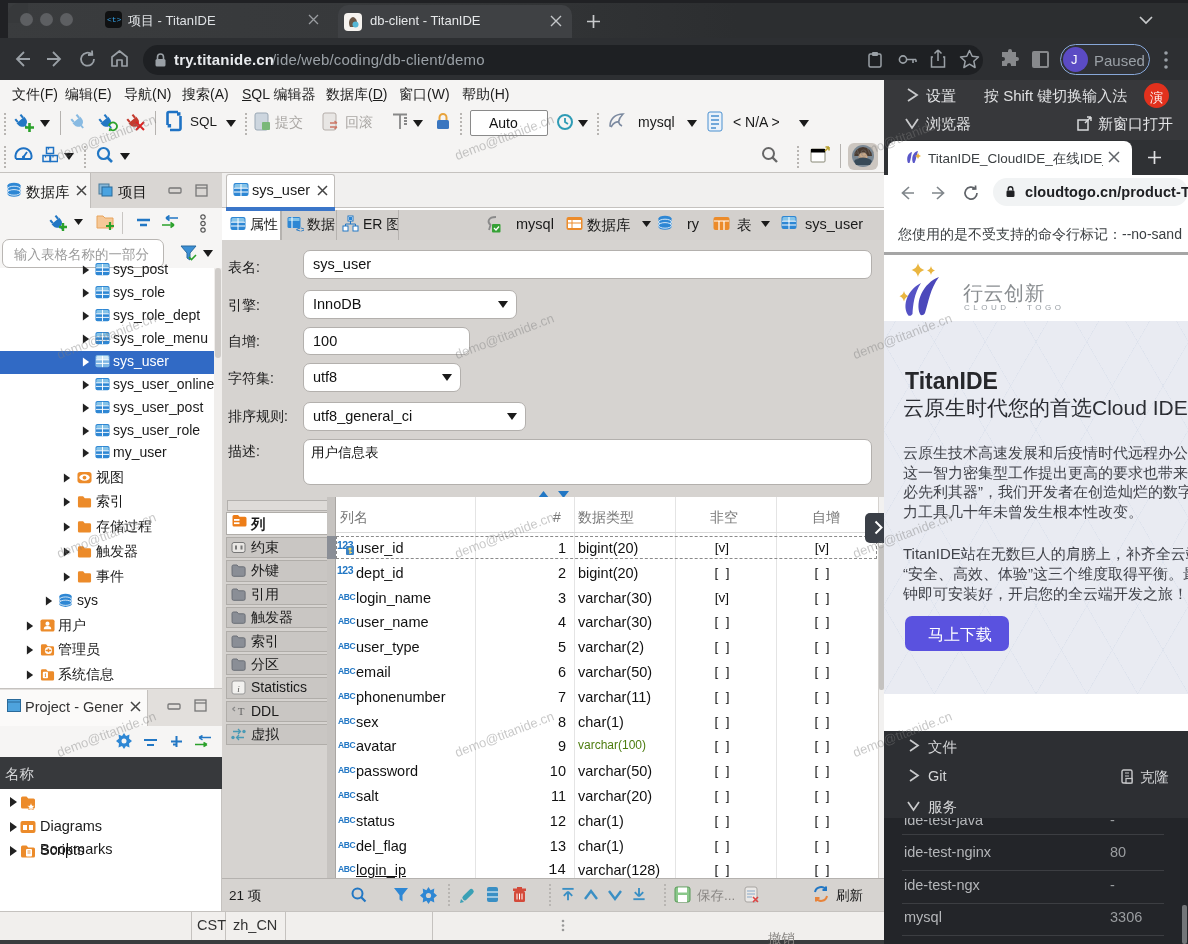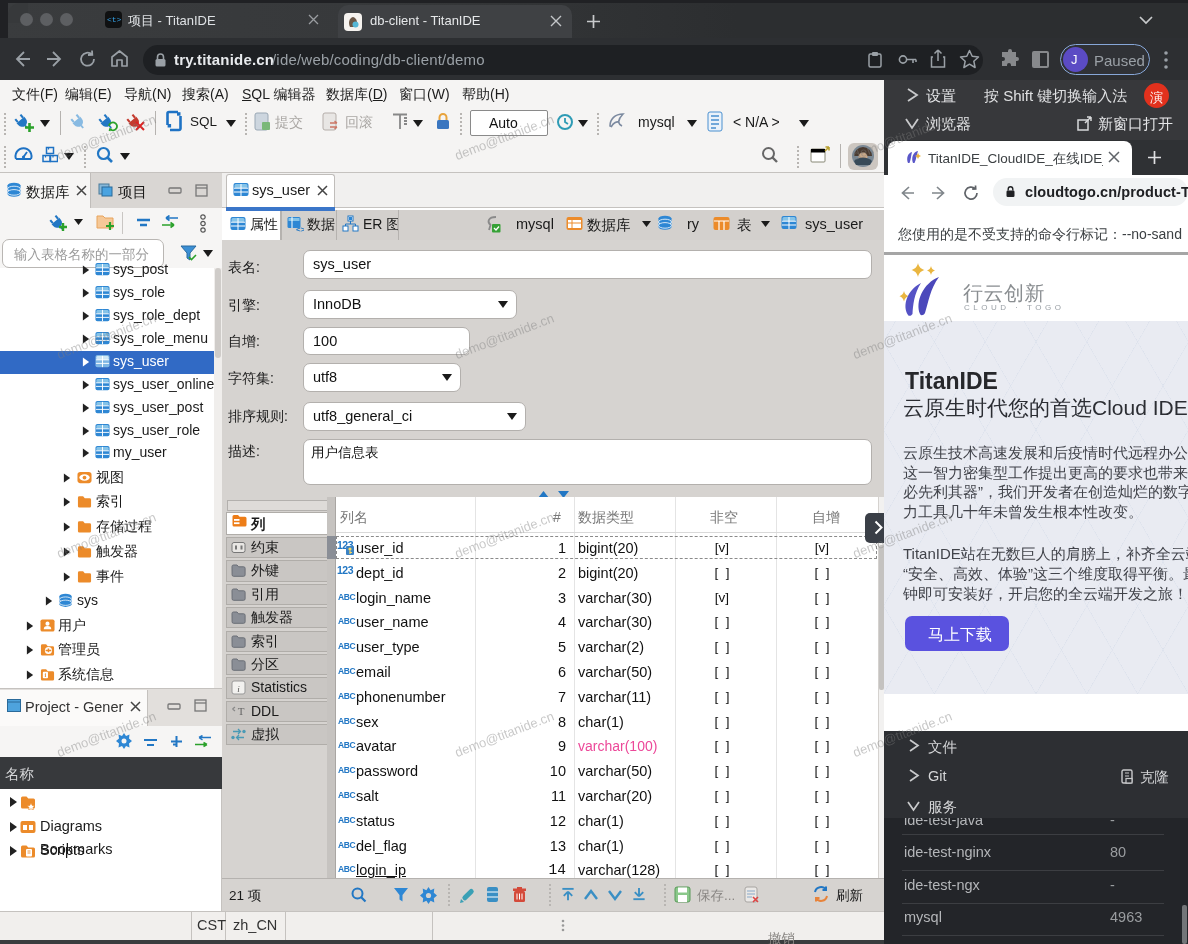--- a/index.html
+++ b/index.html
@@ -788,21 +788,21 @@
 <div class="txt" style="left:0px;top:688.8px;font-size:13.5px;color:#111;left:790px;width:64px;text-align:center;">[&nbsp;&nbsp;]</div>
 <div class="txt" style="left:338px;top:715.6px;font-size:8.5px;color:#2277c4;font-weight:bold;letter-spacing:-0.4px;">ABC</div>
 <div class="txt" style="left:356px;top:713.6px;font-size:14.5px;color:#111;">sex</div>
 <div class="txt" style="left:0px;top:713.6px;font-size:14.5px;color:#111;left:530px;width:36px;text-align:right;">8</div>
 <div class="txt" style="left:578px;top:713.6px;font-size:14.5px;color:#111;">char(1)</div>
 <div class="txt" style="left:0px;top:713.6px;font-size:13.5px;color:#111;left:690px;width:64px;text-align:center;">[&nbsp;&nbsp;]</div>
 <div class="txt" style="left:0px;top:713.6px;font-size:13.5px;color:#111;left:790px;width:64px;text-align:center;">[&nbsp;&nbsp;]</div>
 <div class="txt" style="left:338px;top:740.4px;font-size:8.5px;color:#2277c4;font-weight:bold;letter-spacing:-0.4px;">ABC</div>
 <div class="txt" style="left:356px;top:738.4px;font-size:14.5px;color:#111;">avatar</div>
 <div class="txt" style="left:0px;top:738.4px;font-size:14.5px;color:#111;left:530px;width:36px;text-align:right;">9</div>
-<div class="txt" style="left:578px;top:738.4px;font-size:14px;color:#ec4899;">varchar(100)</div>
+<div class="txt" style="left:578px;top:738.4px;font-size:12px;color:#4d7c0f;">varchar(100)</div>
 <div class="txt" style="left:0px;top:738.4px;font-size:13.5px;color:#111;left:690px;width:64px;text-align:center;">[&nbsp;&nbsp;]</div>
 <div class="txt" style="left:0px;top:738.4px;font-size:13.5px;color:#111;left:790px;width:64px;text-align:center;">[&nbsp;&nbsp;]</div>
 <div class="txt" style="left:338px;top:765.2px;font-size:8.5px;color:#2277c4;font-weight:bold;letter-spacing:-0.4px;">ABC</div>
 <div class="txt" style="left:356px;top:763.2px;font-size:14.5px;color:#111;">password</div>
 <div class="txt" style="left:0px;top:763.2px;font-size:14.5px;color:#111;left:530px;width:36px;text-align:right;">10</div>
 <div class="txt" style="left:578px;top:763.2px;font-size:14.5px;color:#111;">varchar(50)</div>
 <div class="txt" style="left:0px;top:763.2px;font-size:13.5px;color:#111;left:690px;width:64px;text-align:center;">[&nbsp;&nbsp;]</div>
 <div class="txt" style="left:0px;top:763.2px;font-size:13.5px;color:#111;left:790px;width:64px;text-align:center;">[&nbsp;&nbsp;]</div>
 <div class="txt" style="left:338px;top:790.0px;font-size:8.5px;color:#2277c4;font-weight:bold;letter-spacing:-0.4px;">ABC</div>
 <div class="txt" style="left:356px;top:788.0px;font-size:14.5px;color:#111;">salt</div>
@@ -991,21 +991,21 @@
 <div class="txt" style="left:928px;top:798px;font-size:14.5px;color:#d5d6d8;">服务</div>
 <div class="ab" style="left:884px;top:818px;width:304px;height:126px;background:#232529;"></div>
 <div class="ab" style="left:884px;top:818px;width:304px;height:126px;overflow:hidden;">
 <div class="txt" style="left:20px;top:-6px;font-size:14.5px;color:#b4b6b9;">ide-test-java</div>
 <div class="txt" style="left:226px;top:-6px;font-size:14.5px;color:#9a9da0;">-</div>
 <div class="txt" style="left:20px;top:26px;font-size:14.5px;color:#b4b6b9;">ide-test-nginx</div>
 <div class="txt" style="left:226px;top:26px;font-size:14.5px;color:#9a9da0;">80</div>
 <div class="txt" style="left:20px;top:59px;font-size:14.5px;color:#b4b6b9;">ide-test-ngx</div>
 <div class="txt" style="left:226px;top:59px;font-size:14.5px;color:#9a9da0;">-</div>
 <div class="txt" style="left:20px;top:91px;font-size:14.5px;color:#b4b6b9;">mysql</div>
-<div class="txt" style="left:226px;top:91px;font-size:14.5px;color:#9a9da0;">4963</div>
+<div class="txt" style="left:226px;top:91px;font-size:14.5px;color:#9a9da0;">3306</div>
 <div class="ab" style="left:18px;top:16px;width:262px;height:1px;background:#3c3e42;"></div>
 <div class="ab" style="left:18px;top:52px;width:262px;height:1px;background:#3c3e42;"></div>
 <div class="ab" style="left:18px;top:85px;width:262px;height:1px;background:#3c3e42;"></div>
 <div class="ab" style="left:18px;top:117px;width:262px;height:1px;background:#3c3e42;"></div>
 </div>
 <div class="ab" style="left:1182px;top:905px;width:5px;height:39px;background:#737578;border-radius:2px;"></div>
 
 <div class="txt" style="left:60px;top:148px;font-size:13px;color:rgba(125,125,125,0.42);transform:rotate(-21deg);transform-origin:left bottom;">demo@titanide.cn</div>
 <div class="txt" style="left:458px;top:148px;font-size:13px;color:rgba(125,125,125,0.42);transform:rotate(-21deg);transform-origin:left bottom;">demo@titanide.cn</div>
 <div class="txt" style="left:856px;top:148px;font-size:13px;color:rgba(125,125,125,0.42);transform:rotate(-21deg);transform-origin:left bottom;">demo@titanide.cn</div>

